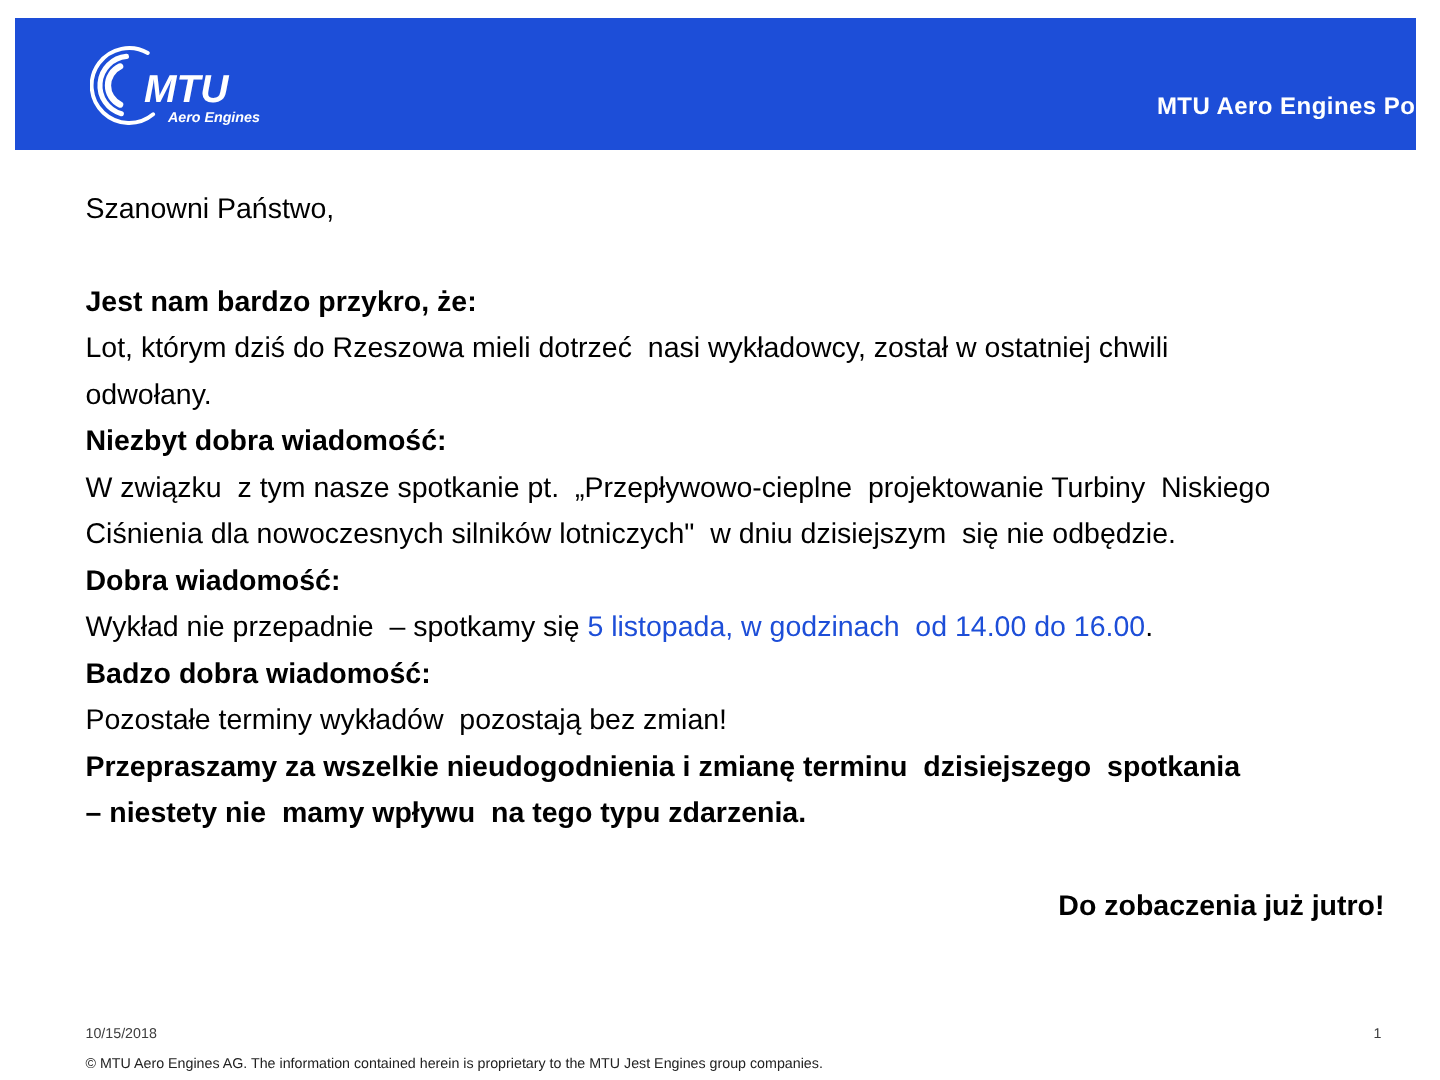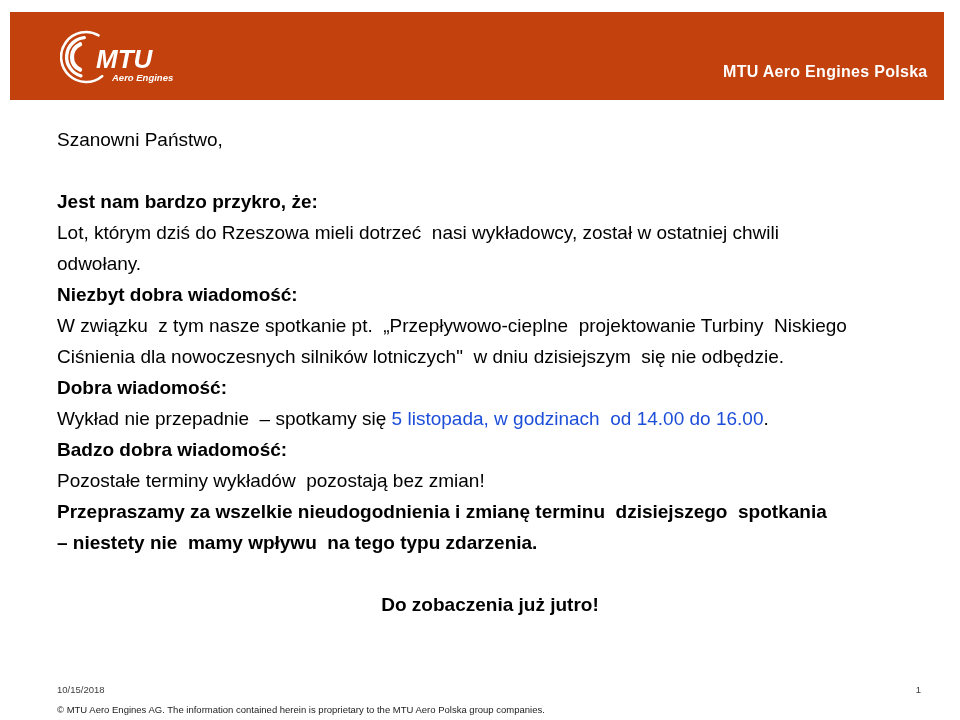--- a/index.html
+++ b/index.html
@@ -39,21 +39,21 @@
   .content {
     position: absolute;
     left: 57px; top: 124px;
     width: 866px;
     font-size: 19px;
     line-height: 31px;
     color: #000000;
   }
   .line { white-space: pre; }
   .b { font-weight: bold; }
-  .right { text-align: center; }
+  .right { text-align: right; }
   .blue { color: #2e6fa8; }
   .spacer { height: 31px; }
 
   
   .footer-date {
     position: absolute;
     left: 57px; top: 684px;
     font-size: 9.5px;
     color: #3d3d3d;
   }
@@ -68,21 +68,21 @@
     left: 57px; top: 704px;
     font-size: 9.5px;
     color: #222222;
   }
 </style>
 </head>
 <body>
 
 <div class="slide">
 
-  <div class="band" style="background: #c2410c;">
+  <div class="band" style="background: #1d4ed8; text-align: right;">
     <div class="logo-wrap">
       <svg width="150" height="64" viewBox="0 0 150 64">
         <g fill="none" stroke="#ffffff" stroke-linecap="round">
           <path d="M 38.5,10.3 A 25,25 0 1 0 42.1,51.2" stroke-width="2.6"></path>
           <path d="M 24.3,12.6 A 19.5,19.5 0 0 0 20.9,50.8" stroke-width="3.4"></path>
           <path d="M 20.1,19.3 A 14,14 0 0 0 20.1,44.7" stroke-width="4.2"></path>
         </g>
         <text x="36" y="43" fill="#ffffff" font-size="26" font-weight="bold" font-style="italic" font-family="Liberation Sans, sans-serif">MTU</text>
         <text x="52" y="56" fill="#ffffff" font-size="9.5" font-weight="bold" font-style="italic" font-family="Liberation Sans, sans-serif">Aero Engines</text>
       </svg>
@@ -107,15 +107,15 @@
     <div class="line b">Badzo dobra wiadomość:</div>
     <div class="line">Pozostałe terminy wykładów  pozostają bez zmian!</div>
     <div class="line b">Przepraszamy za wszelkie nieudogodnienia i zmianę terminu  dzisiejszego  spotkania</div>
     <div class="line b">– niestety nie  mamy wpływu  na tego typu zdarzenia.</div>
     <div class="line spacer"></div>
     <div class="line b right">Do zobaczenia już jutro!</div>
   </div>
 
   <div class="footer-date">10/15/2018</div>
   <div class="footer-page">1</div>
-  <div class="footer-copy">© MTU Aero Engines AG. The information contained herein  is proprietary to the MTU  Aero  Polska  group companies.</div>
+  <div class="footer-copy">© MTU Aero Engines AG. The information contained herein  is proprietary to the MTU  Jest  Engines  group companies.</div>
 
 </div>
 
 </body></html>

